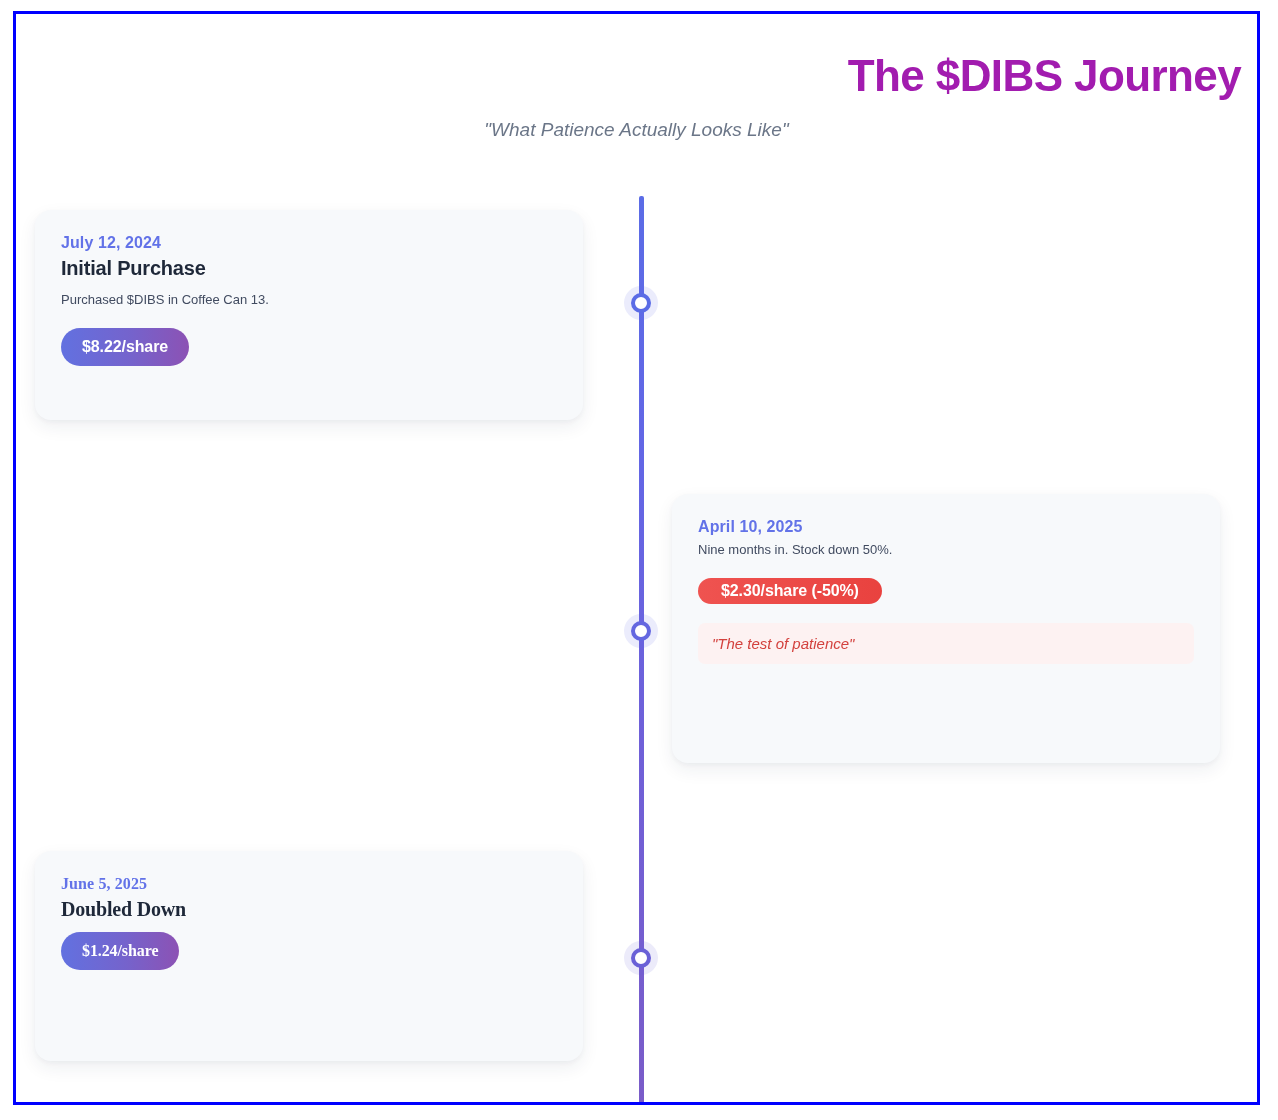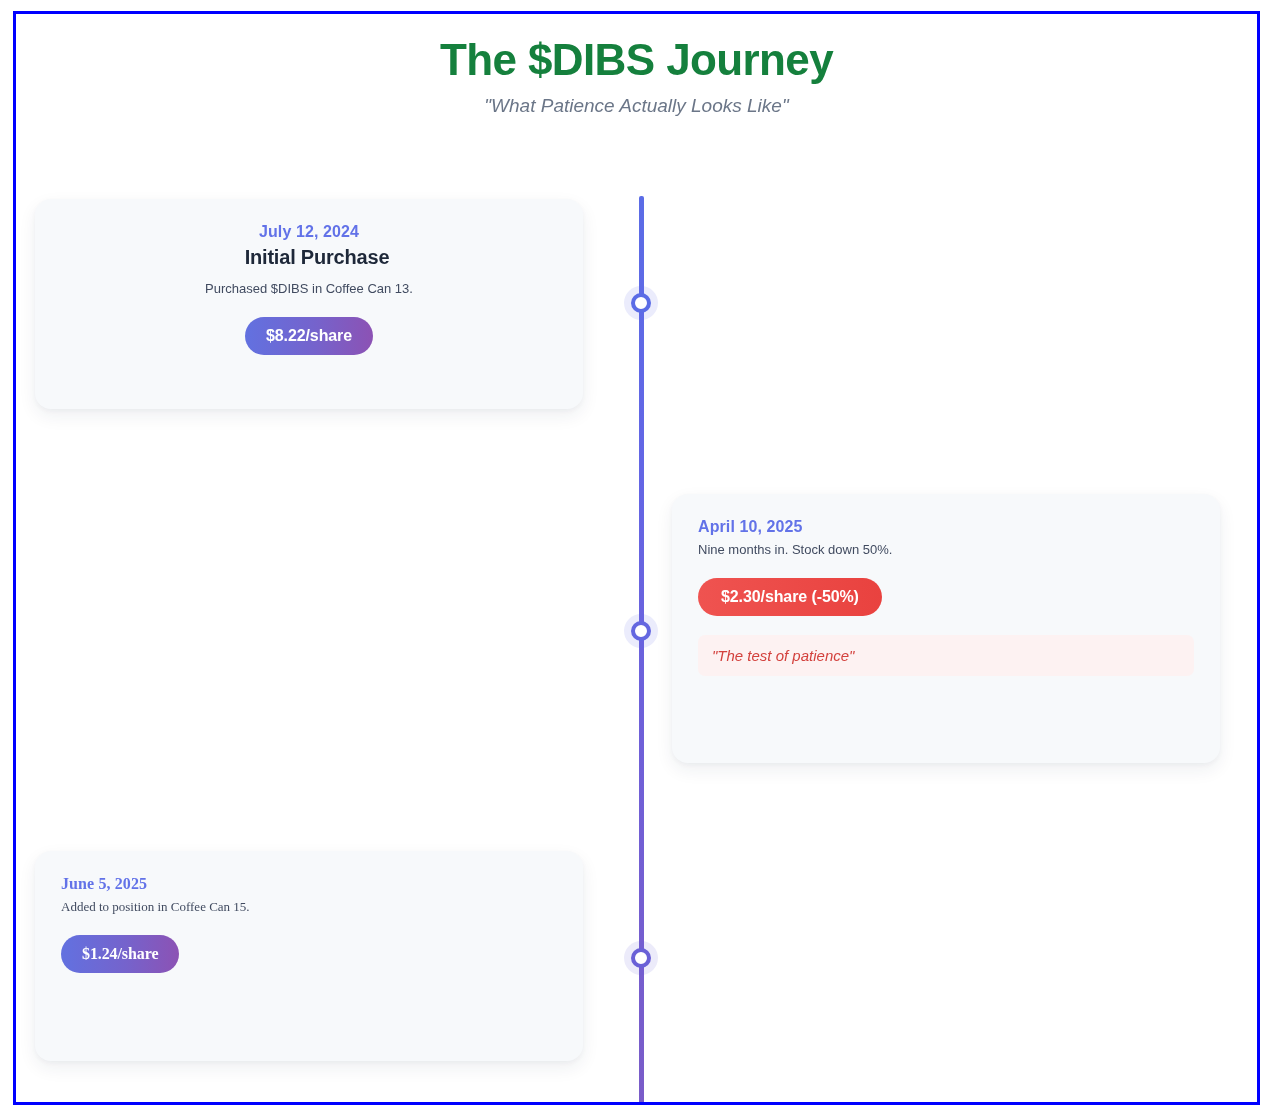--- a/index.html
+++ b/index.html
@@ -38,24 +38,25 @@
     position: absolute;
     left: 0;
     top: 0;
     width: 100%;
     text-align: center;
     padding-top: 18px;
   }
   .page-title {
     font-size: 44px;
     font-weight: bold;
-    color: #15803d;
+    color: #a21caf;
     letter-spacing: -0.6px;
-    margin: 0;
+    margin: 16px;
     line-height: 1.25;
+    text-align: right;
   }
   .page-subtitle {
     margin: 8px 0 0 0;
     font-size: 19px;
     font-style: italic;
     color: #6b7688;
     font-weight: normal;
   }
 
   
@@ -94,36 +95,36 @@
     box-sizing: border-box;
   }
   .card-left {
     left: 19px;
     width: 548px;
   }
   .card-right {
     left: 656px;
     width: 548px;
   }
-  .card-1 { top: 185px; height: 210px; text-align: center; }
+  .card-1 { top: 196px; height: 210px; }
   .card-2 { top: 480px; height: 269px; }
   .card-3 { top: 837px; height: 210px; font-family: Liberation Serif, serif; }
 
   .card-date {
     font-size: 16px;
     font-weight: bold;
     color: #6272e8;
     margin: 0 0 5px 0;
     letter-spacing: 0.1px;
   }
   .card-title {
     font-size: 20px;
     font-weight: bold;
     color: #1e2839;
-    margin: 0 0 11px 16px;
+    margin: 0 0 11px 0;
     letter-spacing: -0.2px;
   }
   .card-desc {
     font-size: 13px;
     color: #414b60;
     margin: 0 0 19px 0;
     line-height: 1.35;
   }
 
   .badge {
@@ -133,21 +134,21 @@
     font-size: 16px;
     font-weight: bold;
     padding: 10px 21px;
     letter-spacing: -0.1px;
   }
   .badge-gain {
     background: linear-gradient(to right, #6271e0 0%, #7563cc 55%, #8c52b4 100%);
   }
   .badge-loss {
     background: linear-gradient(to right, #ef5350 0%, #e9423f 100%);
-    padding: 10px 23px;
+    padding: 4px 23px;
   }
 
   .quote-box {
     margin-top: 19px;
     background: #fdf2f2;
     border-radius: 7px;
     padding: 12px 14px;
     font-size: 15px;
     font-style: italic;
     color: #d3413d;
@@ -179,18 +180,18 @@
 
     <div class="card card-right card-2">
       <p class="card-date">April 10, 2025</p>
       <p class="card-desc">Nine months in. Stock down 50%.</p>
       <span class="badge badge-loss">$2.30/share (-50%)</span>
       <div class="quote-box">"The test of patience"</div>
     </div>
 
     <div class="card card-left card-3">
       <p class="card-date">June 5, 2025</p>
-      <p class="card-desc">Added to position in Coffee Can 15.</p>
+      <p class="card-title">Doubled Down</p>
       <span class="badge badge-gain">$1.24/share</span>
     </div>
 
   </div>
 </div>
 
 </body></html>

